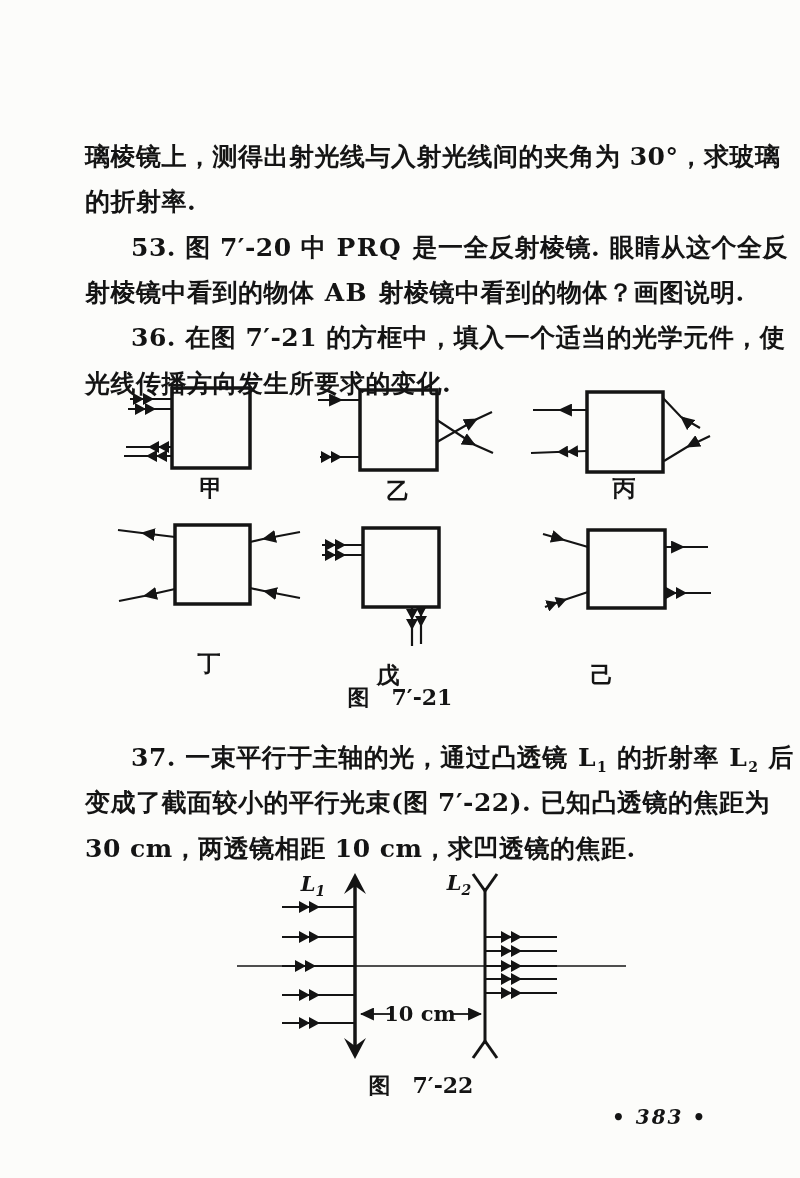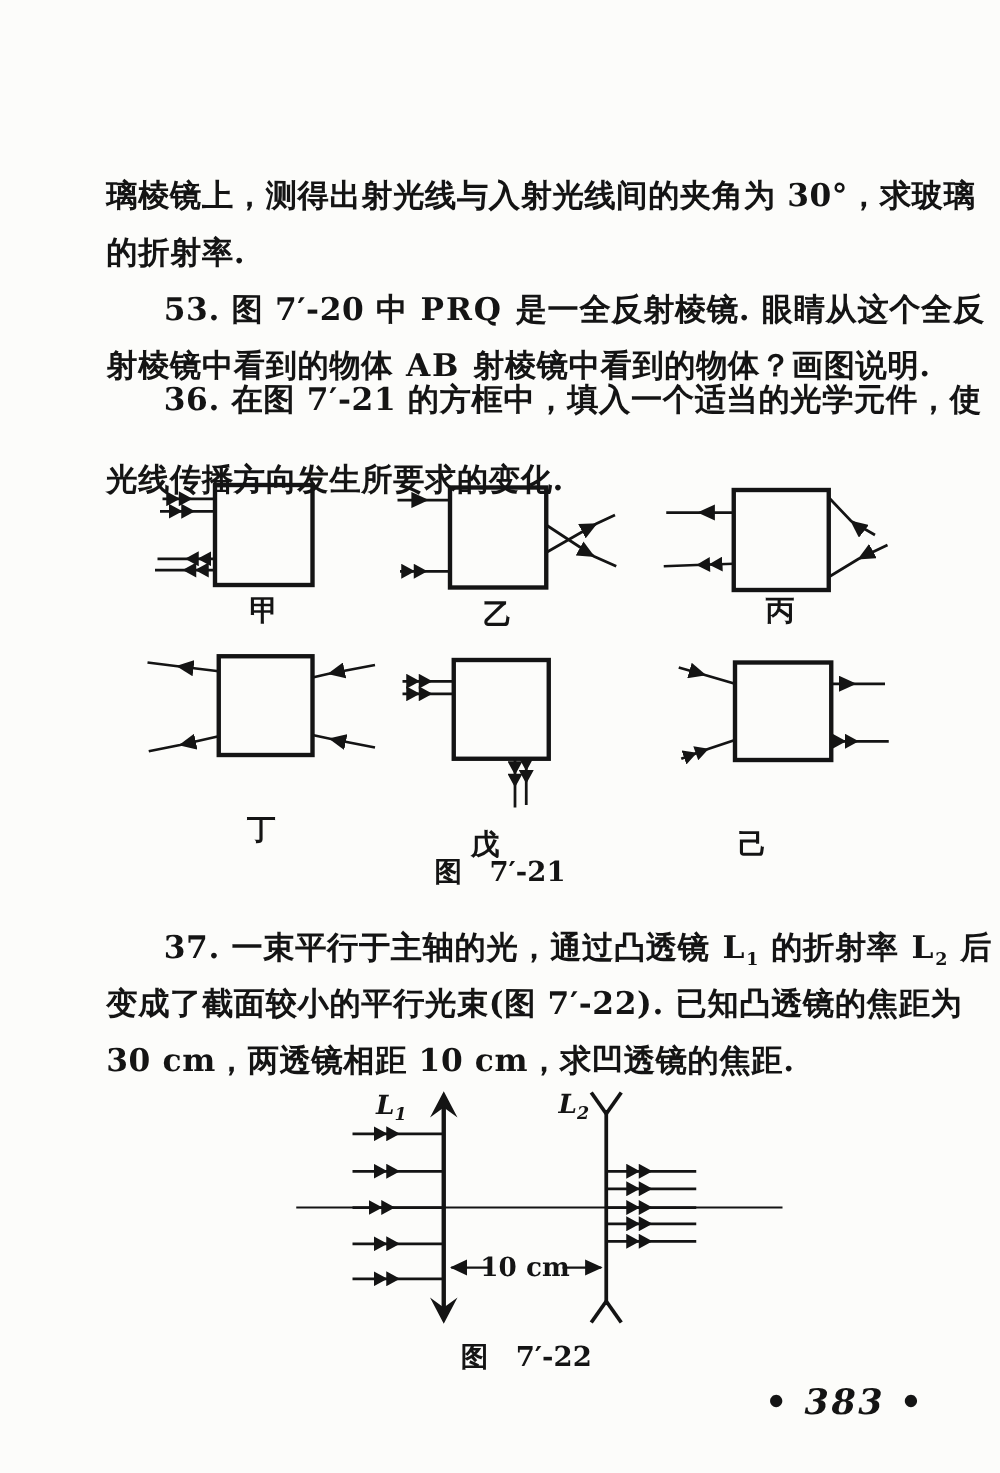--- a/index.html
+++ b/index.html
@@ -13,36 +13,36 @@
   }
   .lat{font-weight:600;letter-spacing:1.5px;padding:0 1px;}
   .lat sub{font-size:14px;letter-spacing:0;}
   svg{position:absolute;}
   svg text{font-family:"DejaVu Serif","Liberation Serif",serif;fill:#141414;}
   .cjk-label{font-size:23px;font-weight:700;}
   .fig-caption{font-size:22px;font-weight:700;}
   .lens-label{font-size:21px;font-style:italic;font-weight:600;}
   .dim-label{font-size:21px;font-weight:700;}
   #page-number{
-    position:absolute;left:612px;top:1105px;font-size:28px;font-weight:700;
+    position:absolute;left:612px;top:1105px;font-size:20px;font-weight:700;
     font-style:italic;letter-spacing:2px;
   }
 </style>
 </head>
 <body>
 
 <div>
 
   <div class="line" style="left:85px;top:141px">璃棱镜上，测得出射光线与入射光线间的夹角为 30°，求玻璃</div>
   <div class="line" style="left:85px;top:186px">的折射率.</div>
 
   <div class="line" style="left:131px;top:232px"><span>53. 图 7′-20 中 </span><span class="lat">PRQ</span><span> 是一全反射棱镜. 眼睛从这个全反</span></div>
   <div class="line" style="left:85px;top:277px"><span>射棱镜中看到的物体 </span><span class="lat">AB</span><span> 射棱镜中看到的物体？画图说明.</span></div>
 
-  <div class="line" style="left:131px;top:304px">36. 在图 7′-21 的方框中，填入一个适当的光学元件，使</div>
+  <div class="line" style="left:131px;top:322px">36. 在图 7′-21 的方框中，填入一个适当的光学元件，使</div>
   <div class="line" style="left:85px;top:368px">光线传播方向发生所要求的变化.</div>
 
   <div class="line" style="left:131px;top:742px"><span>37. 一束平行于主轴的光，通过凸透镜 </span><span class="lat"><span>L</span><sub>1</sub></span><span> 的折射率 </span><span class="lat"><span>L</span><sub>2</sub></span><span> 后</span></div>
   <div class="line" style="left:85px;top:787px">变成了截面较小的平行光束(图 7′-22). 已知凸透镜的焦距为</div>
   <div class="line" style="left:85px;top:833px">30 cm，两透镜相距 10 cm，求凹透镜的焦距.</div>
 
   <svg style="left:80px;top:385px" width="660" height="330" viewBox="80 385 660 330" fill="none" stroke="#141414">
     <defs>
       <marker id="f1sgl" viewBox="0 0 13 12" refX="12" refY="6" markerWidth="14" markerHeight="13" markerUnits="userSpaceOnUse" orient="auto">
         <path d="M0,0 L13,6 L0,12 Z" fill="#141414" stroke="none"></path>

